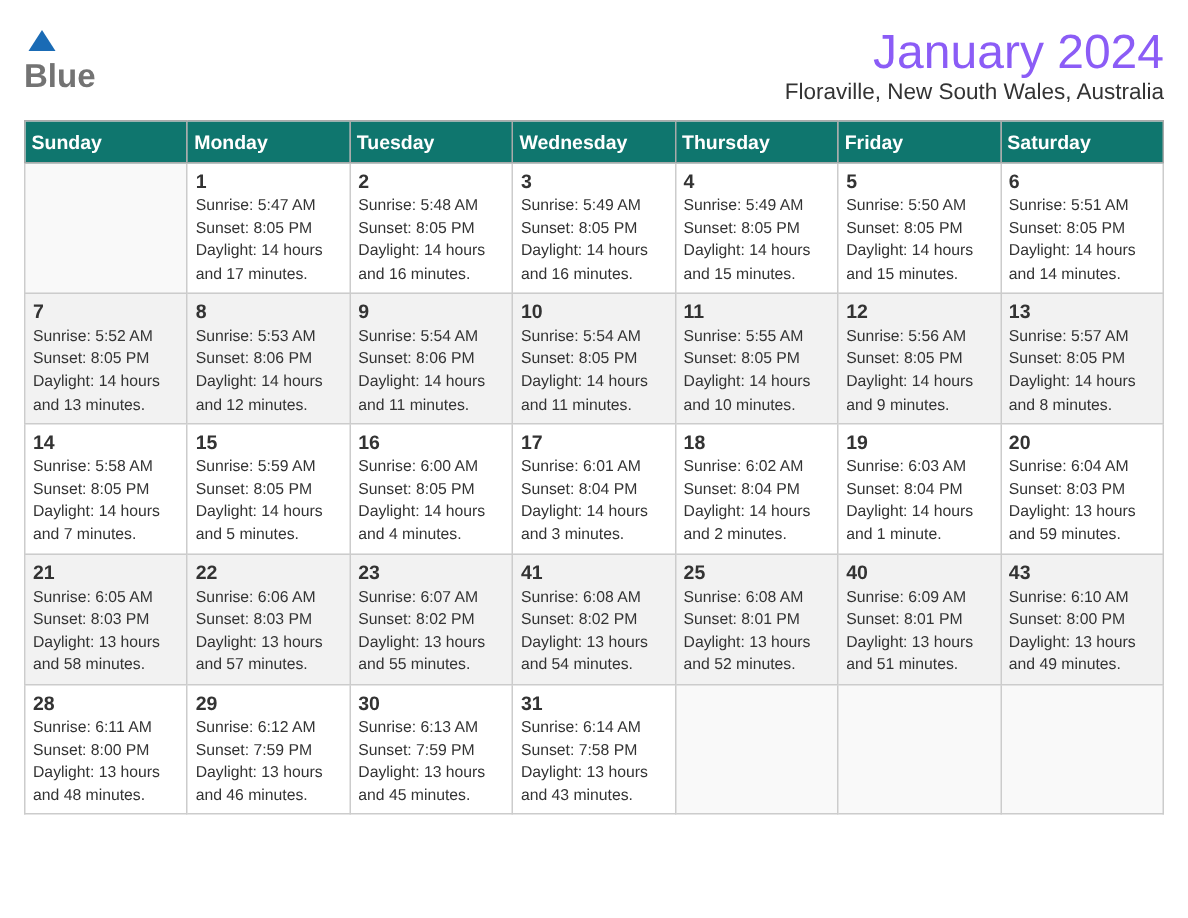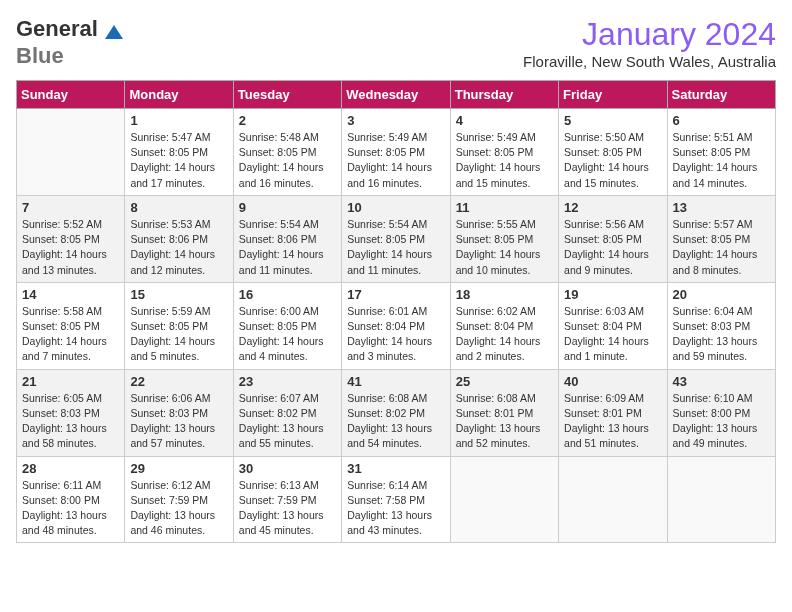--- a/index.html
+++ b/index.html
@@ -39,21 +39,21 @@
     .location {
       font-size: 15px;
       color: #333;
     }
     table {
       width: 100%;
       border-collapse: collapse;
       font-size: 11px;
     }
     th {
-      background-color: #be185d;
+      background-color: #0f766e;
       color: #fff;
       padding: 6px 4px;
       text-align: left;
       font-size: 13px;
       font-weight: bold;
       border: 1px solid #aaa;
     }
     td {
       border: 1px solid #ccc;
       vertical-align: top;
@@ -84,21 +84,20 @@
       background: #ebebeb;
     }
   </style>
 </head>
 <body>
 
 <div class="header">
   <div class="logo">
     <div class="logo-icon">
       <div>
-        <span style="font-size:22px;font-weight:bold;color:#333;">General</span>
         <svg width="22" height="22" viewBox="0 0 22 22" style="vertical-align:middle;margin-left:1px;">
           <polygon points="2,18 11,4 20,18" fill="#1a6bb5"></polygon>
         </svg>
       </div>
     </div>
     <div>
       <span style="font-size:22px;font-weight:bold;color:#737373;">Blue</span>
     </div>
   </div>
   <div class="title-area">

